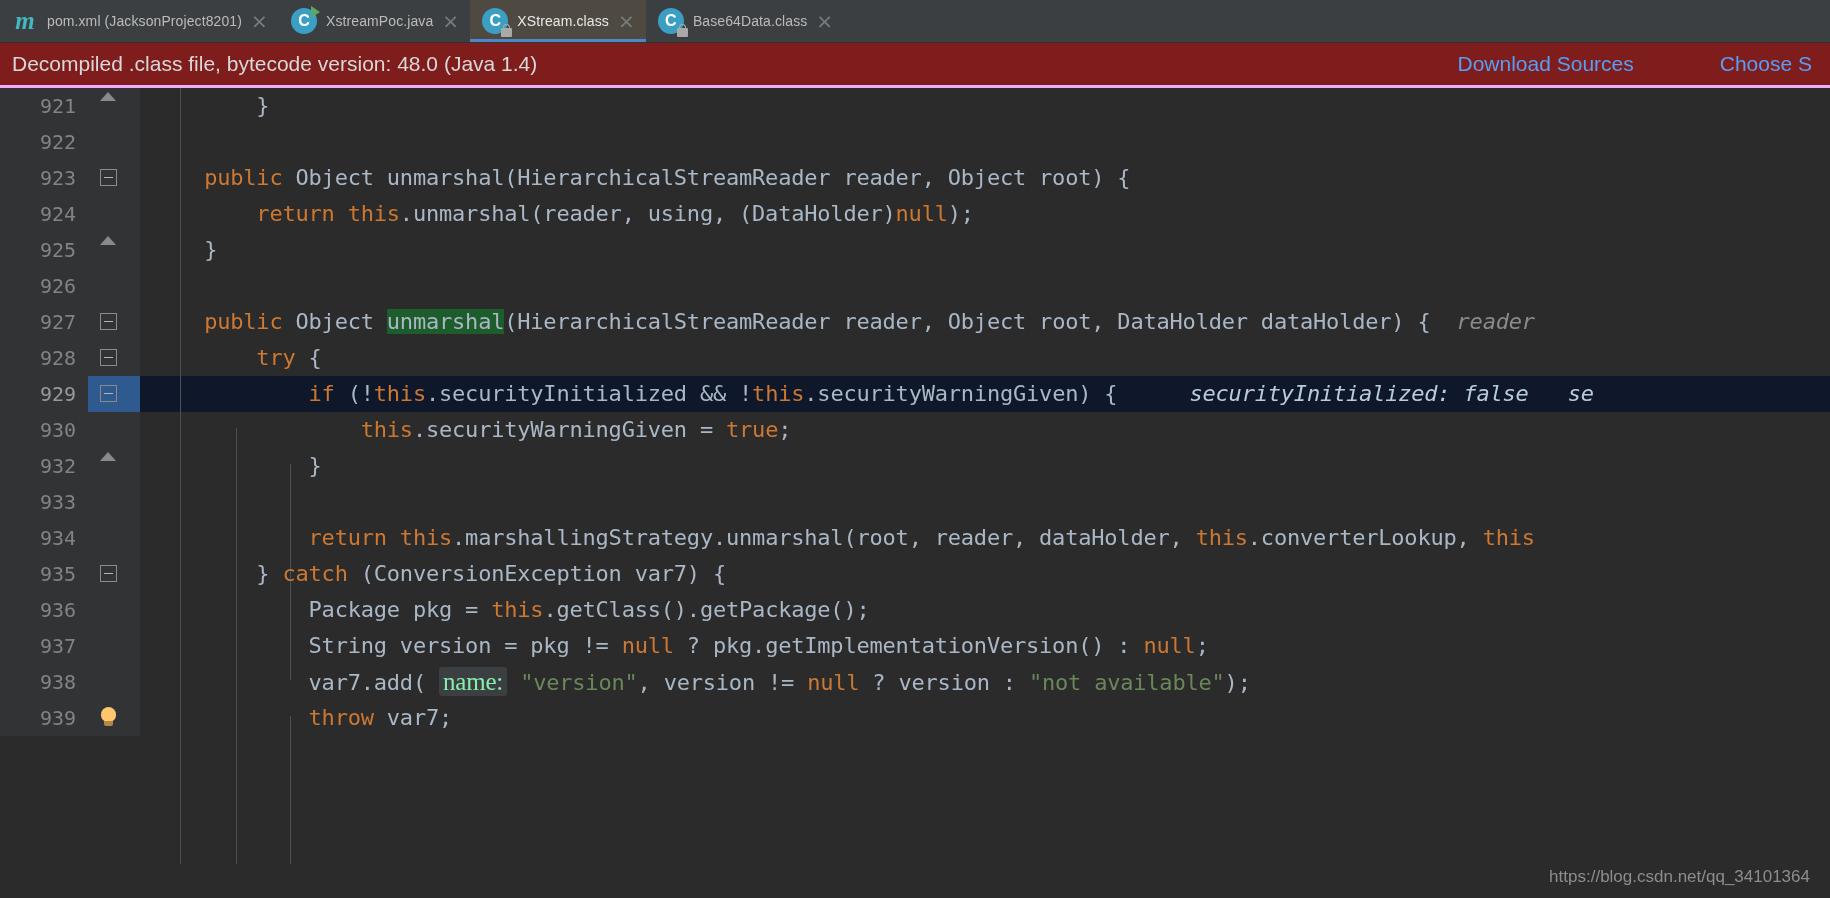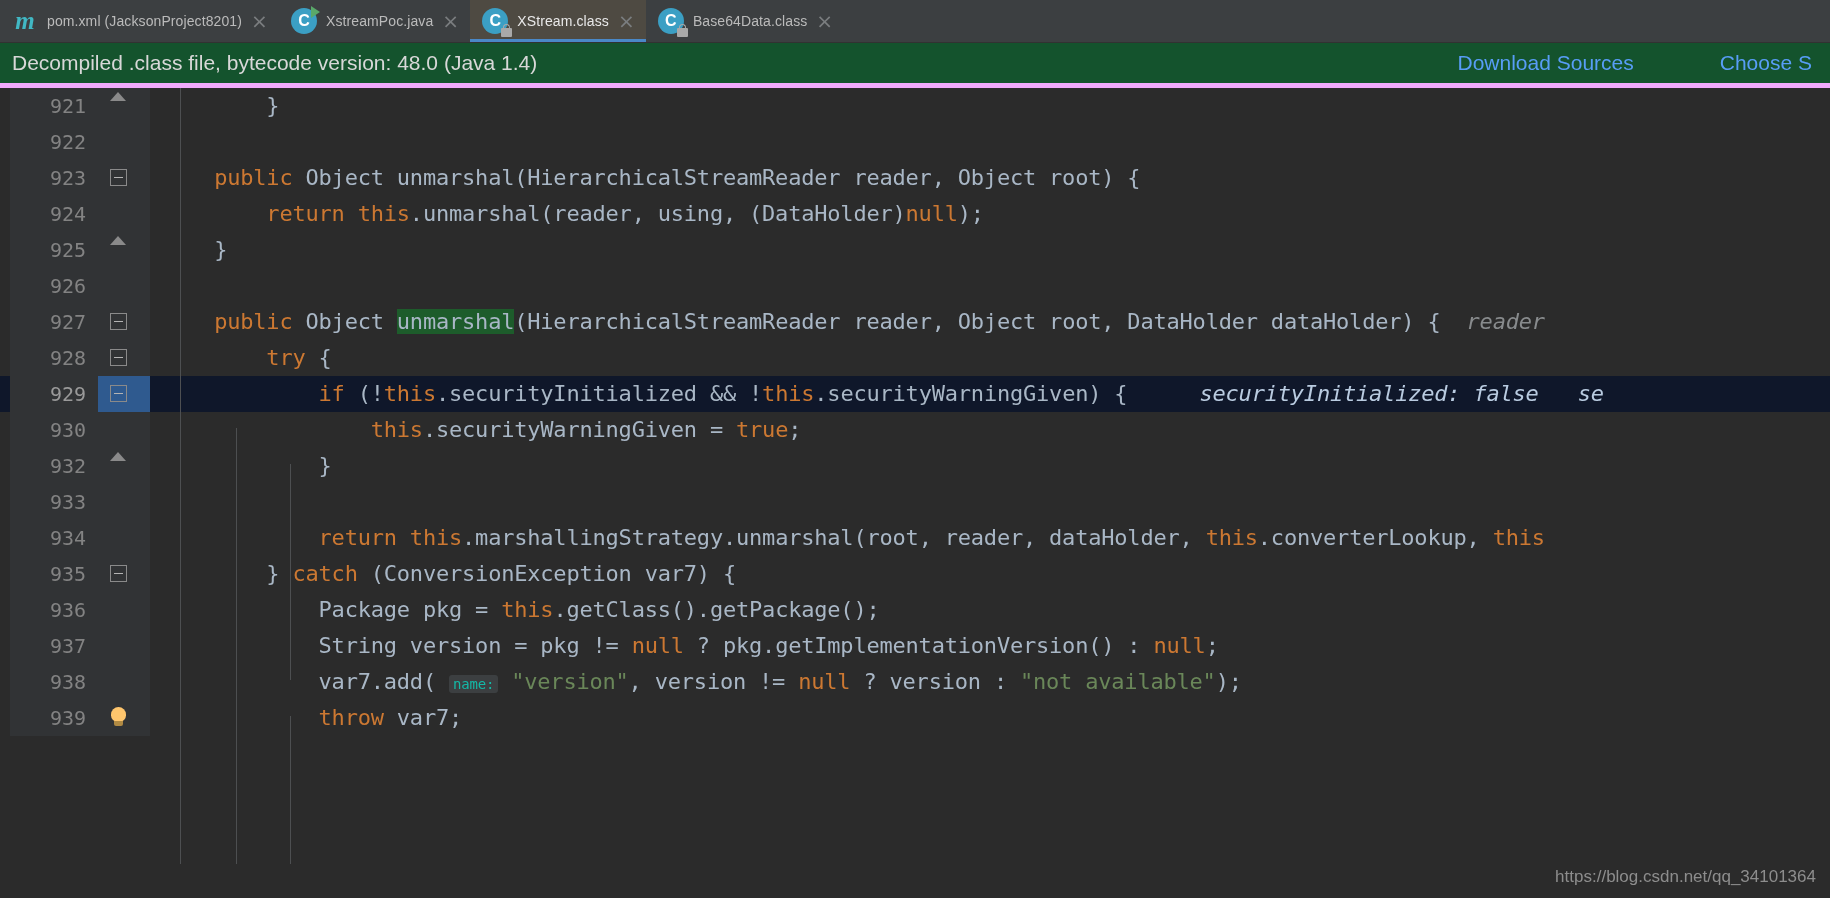--- a/index.html
+++ b/index.html
@@ -116,26 +116,26 @@
     height: 6px;
     border: 1.5px solid #a9a9a9;
     border-bottom: none;
     border-radius: 4px 4px 0 0;
     box-sizing: border-box;
   }
 
   
   .notifbar {
     height: 45px;
-    background: #14532d;
+    background: #7f1d1d;
     display: flex;
     align-items: center;
     padding: 0 16px 0 12px;
     box-sizing: border-box;
-    border-bottom: 5px solid #f0abfc;
+    border-bottom: 3px solid #f0abfc;
   }
   .notif-text {
     color: #d8d8d8;
     font-size: 21px;
     white-space: nowrap;
   }
   .notif-actions {
     margin-left: auto;
     display: flex;
     gap: 38px;
@@ -159,21 +159,20 @@
   }
   .code-rows {
     position: relative;
   }
   .row {
     position: relative;
     height: 36px;
     display: flex;
     align-items: center;
     white-space: nowrap;
-    padding-left: 10px;
   }
   .row.current {
     background: #0f172a;
   }
   
   .gutter {
     position: relative;
     width: 88px;
     flex: 0 0 88px;
     height: 36px;
@@ -293,32 +292,33 @@
     z-index: 3;
     white-space: pre;
   }
   .kw        { color: #cc7832; }
   .str       { color: #6a8759; }
   .txt       { color: #a9b7c6; }
   .hl-green  { background: #1d5c2b; color: #a9b7c6; }
   .hint      { color: #888b8d; font-style: italic; }
   .row.current .hint { color: #b9cbe0; margin-left: 23px; }
   .param-hint {
-    color: #14b8a6;
+    color: #86efac;
     background: #3c3f41;
     border-radius: 3px;
     padding: 1px 4px;
-    font-size: 14px;
+    font-size: 25px;
     font-style: normal;
+    font-family: Liberation Serif, serif;
   }
 
   
   .watermark {
     position: absolute;
-    right: 14px;
+    right: 20px;
     bottom: 12px;
     color: #8d8d8d;
     font-size: 17px;
     font-family: "Liberation Sans", sans-serif;
     z-index: 10;
   }
 </style>
 </head>
 <body>
 

